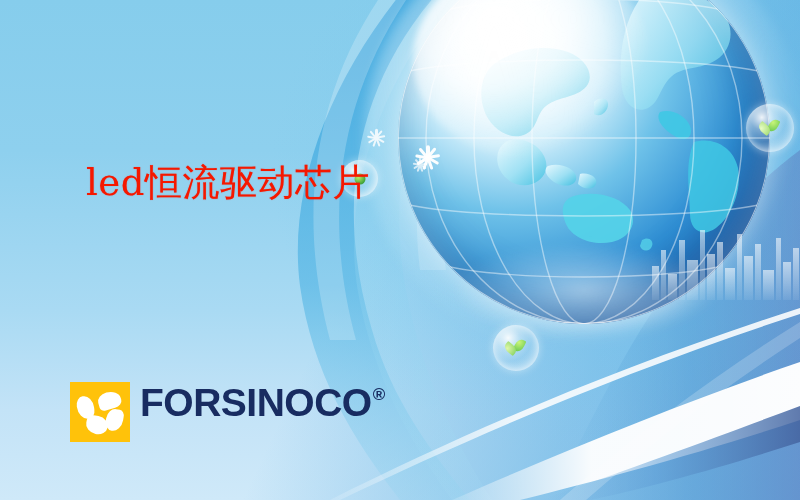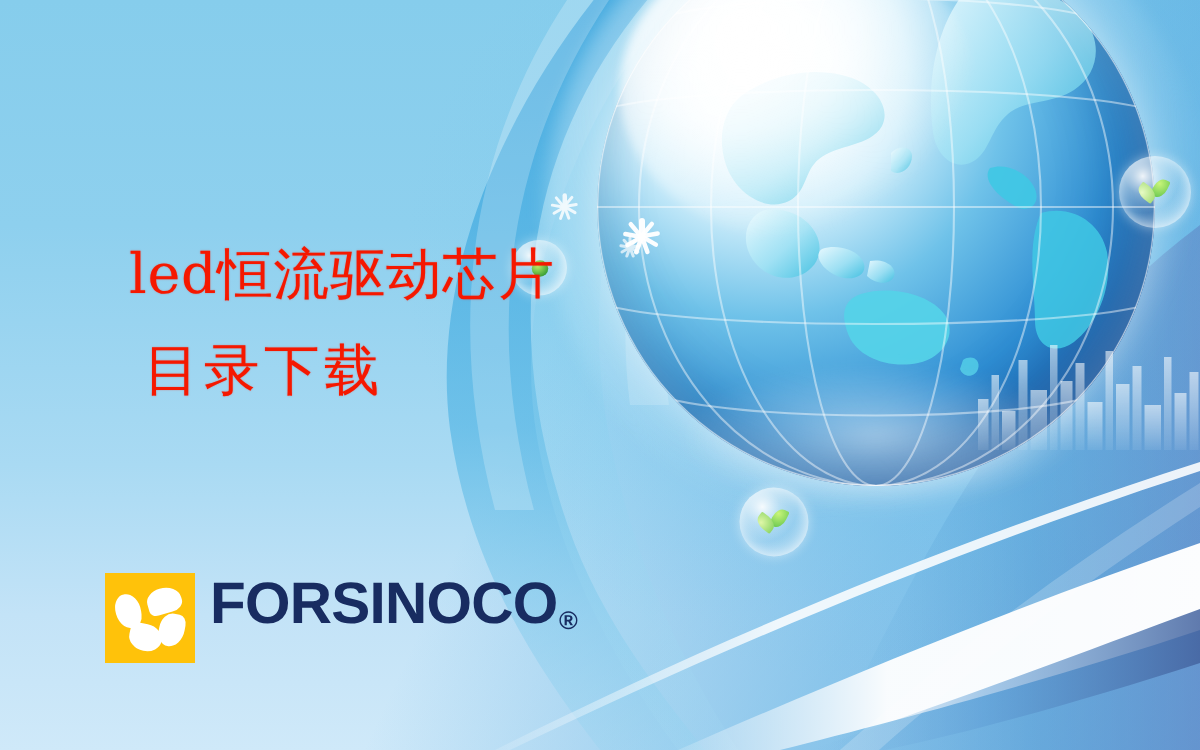--- a/index.html
+++ b/index.html
@@ -137,21 +137,21 @@
   .petal{
     position:absolute;background:#ffffff;
   }
   .p1{width:23px;height:17px;left:28px;top:10px;border-radius:60% 70% 46% 30%;transform:rotate(-16deg);}
   .p2{width:17px;height:22px;left:36px;top:27px;border-radius:56% 34% 64% 50%;transform:rotate(10deg);}
   .p3{width:22px;height:18px;left:16px;top:34px;border-radius:40% 62% 58% 62%;transform:rotate(12deg);}
   .p4{width:17px;height:23px;left:7px;top:14px;border-radius:46% 60% 40% 64%;transform:rotate(-8deg);}
 
   .logo-text{margin-left:10px;padding-top:2px;}
   .wordmark{
-    display:flex;align-items:flex-end;
+    display:flex;align-items:flex-start;
     color:#182c61;
     font-family:"Liberation Sans", sans-serif;
     font-weight:bold;
     font-size:39px;
     line-height:.97;
     letter-spacing:-.5px;
     white-space:nowrap;
   }
   .wordmark .reg{
     font-size:17px;line-height:1;margin-top:2px;margin-left:1px;
@@ -355,21 +355,20 @@
 
     <path d="M 452 500 C 580 444 690 400 800 362 L 800 420 C 704 452 600 480 520 500 Z" fill="url(#rb)"></path>
 
     <path d="M 540 500 C 650 462 730 432 800 406 L 800 442 C 726 466 648 488 590 500 Z" fill="url(#rb2)"></path>
 
     <path d="M 560 500 C 640 430 720 372 800 322 L 800 338 C 726 386 652 442 586 500 Z" fill="#ffffff" opacity=".20"></path>
   </svg>
 
   <div class="headline">
     <div class="l1">led恒流驱动芯片</div>
-    <div class="l2">目录下载</div>
   </div>
 
   <div class="logo">
     <div class="logo-mark">
       <span class="petal p1"></span>
       <span class="petal p2"></span>
       <span class="petal p3"></span>
       <span class="petal p4"></span>
     </div>
     <div class="logo-text">

